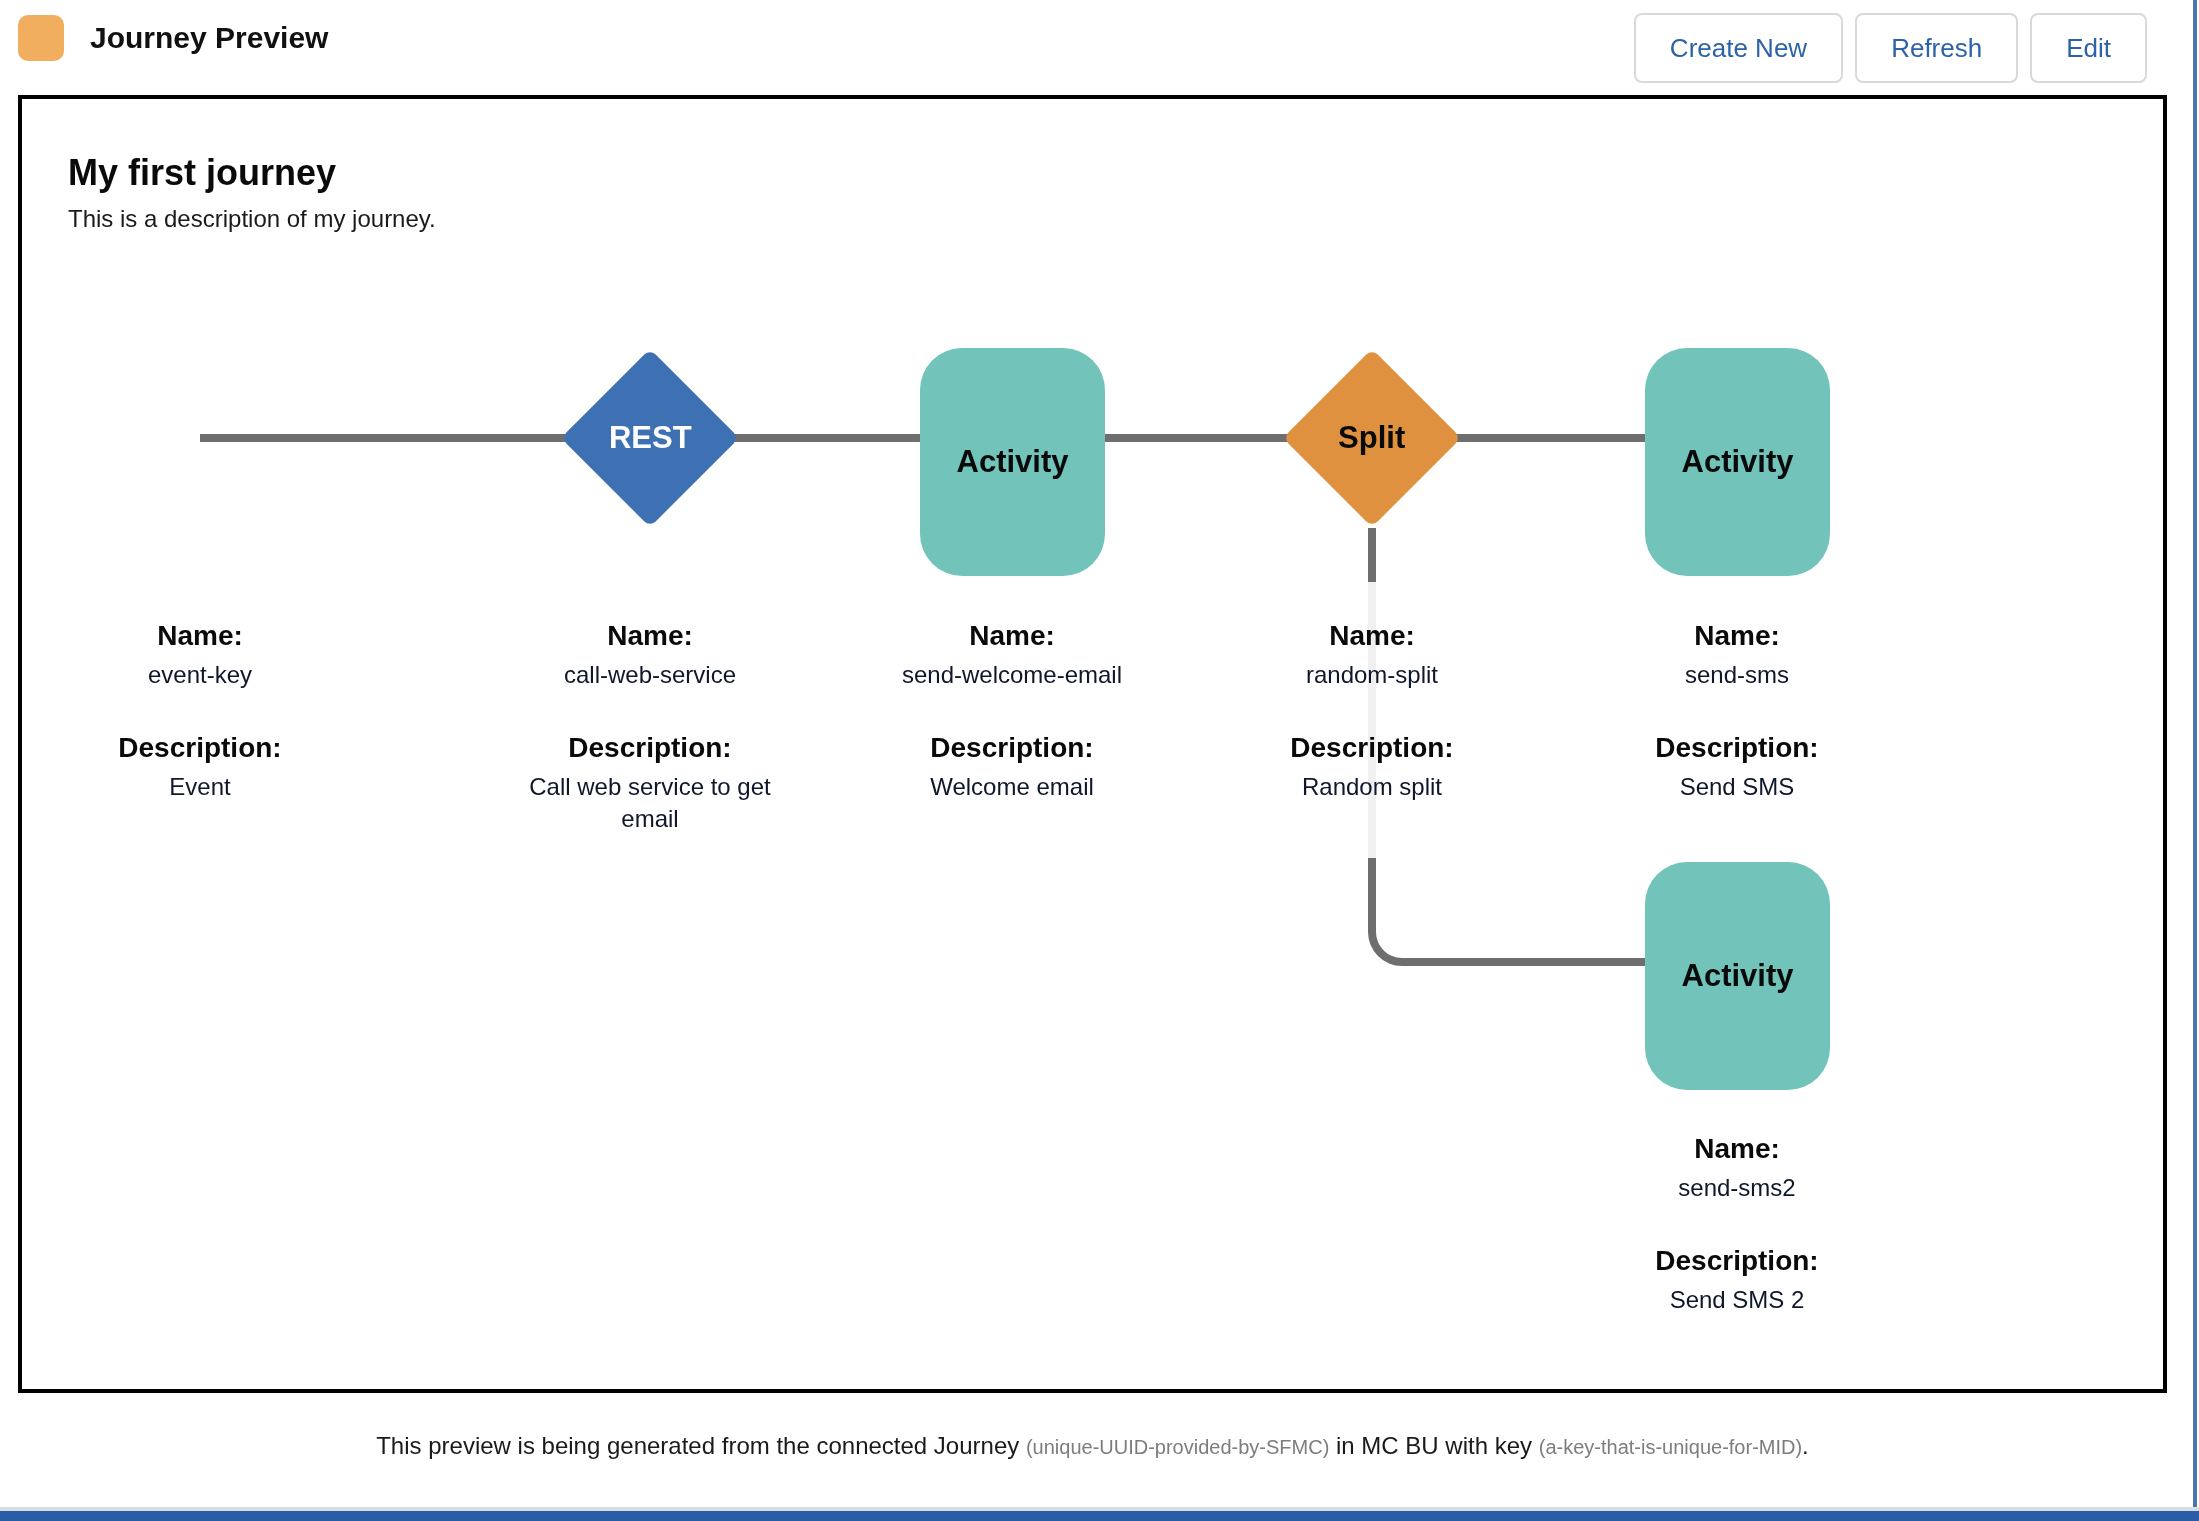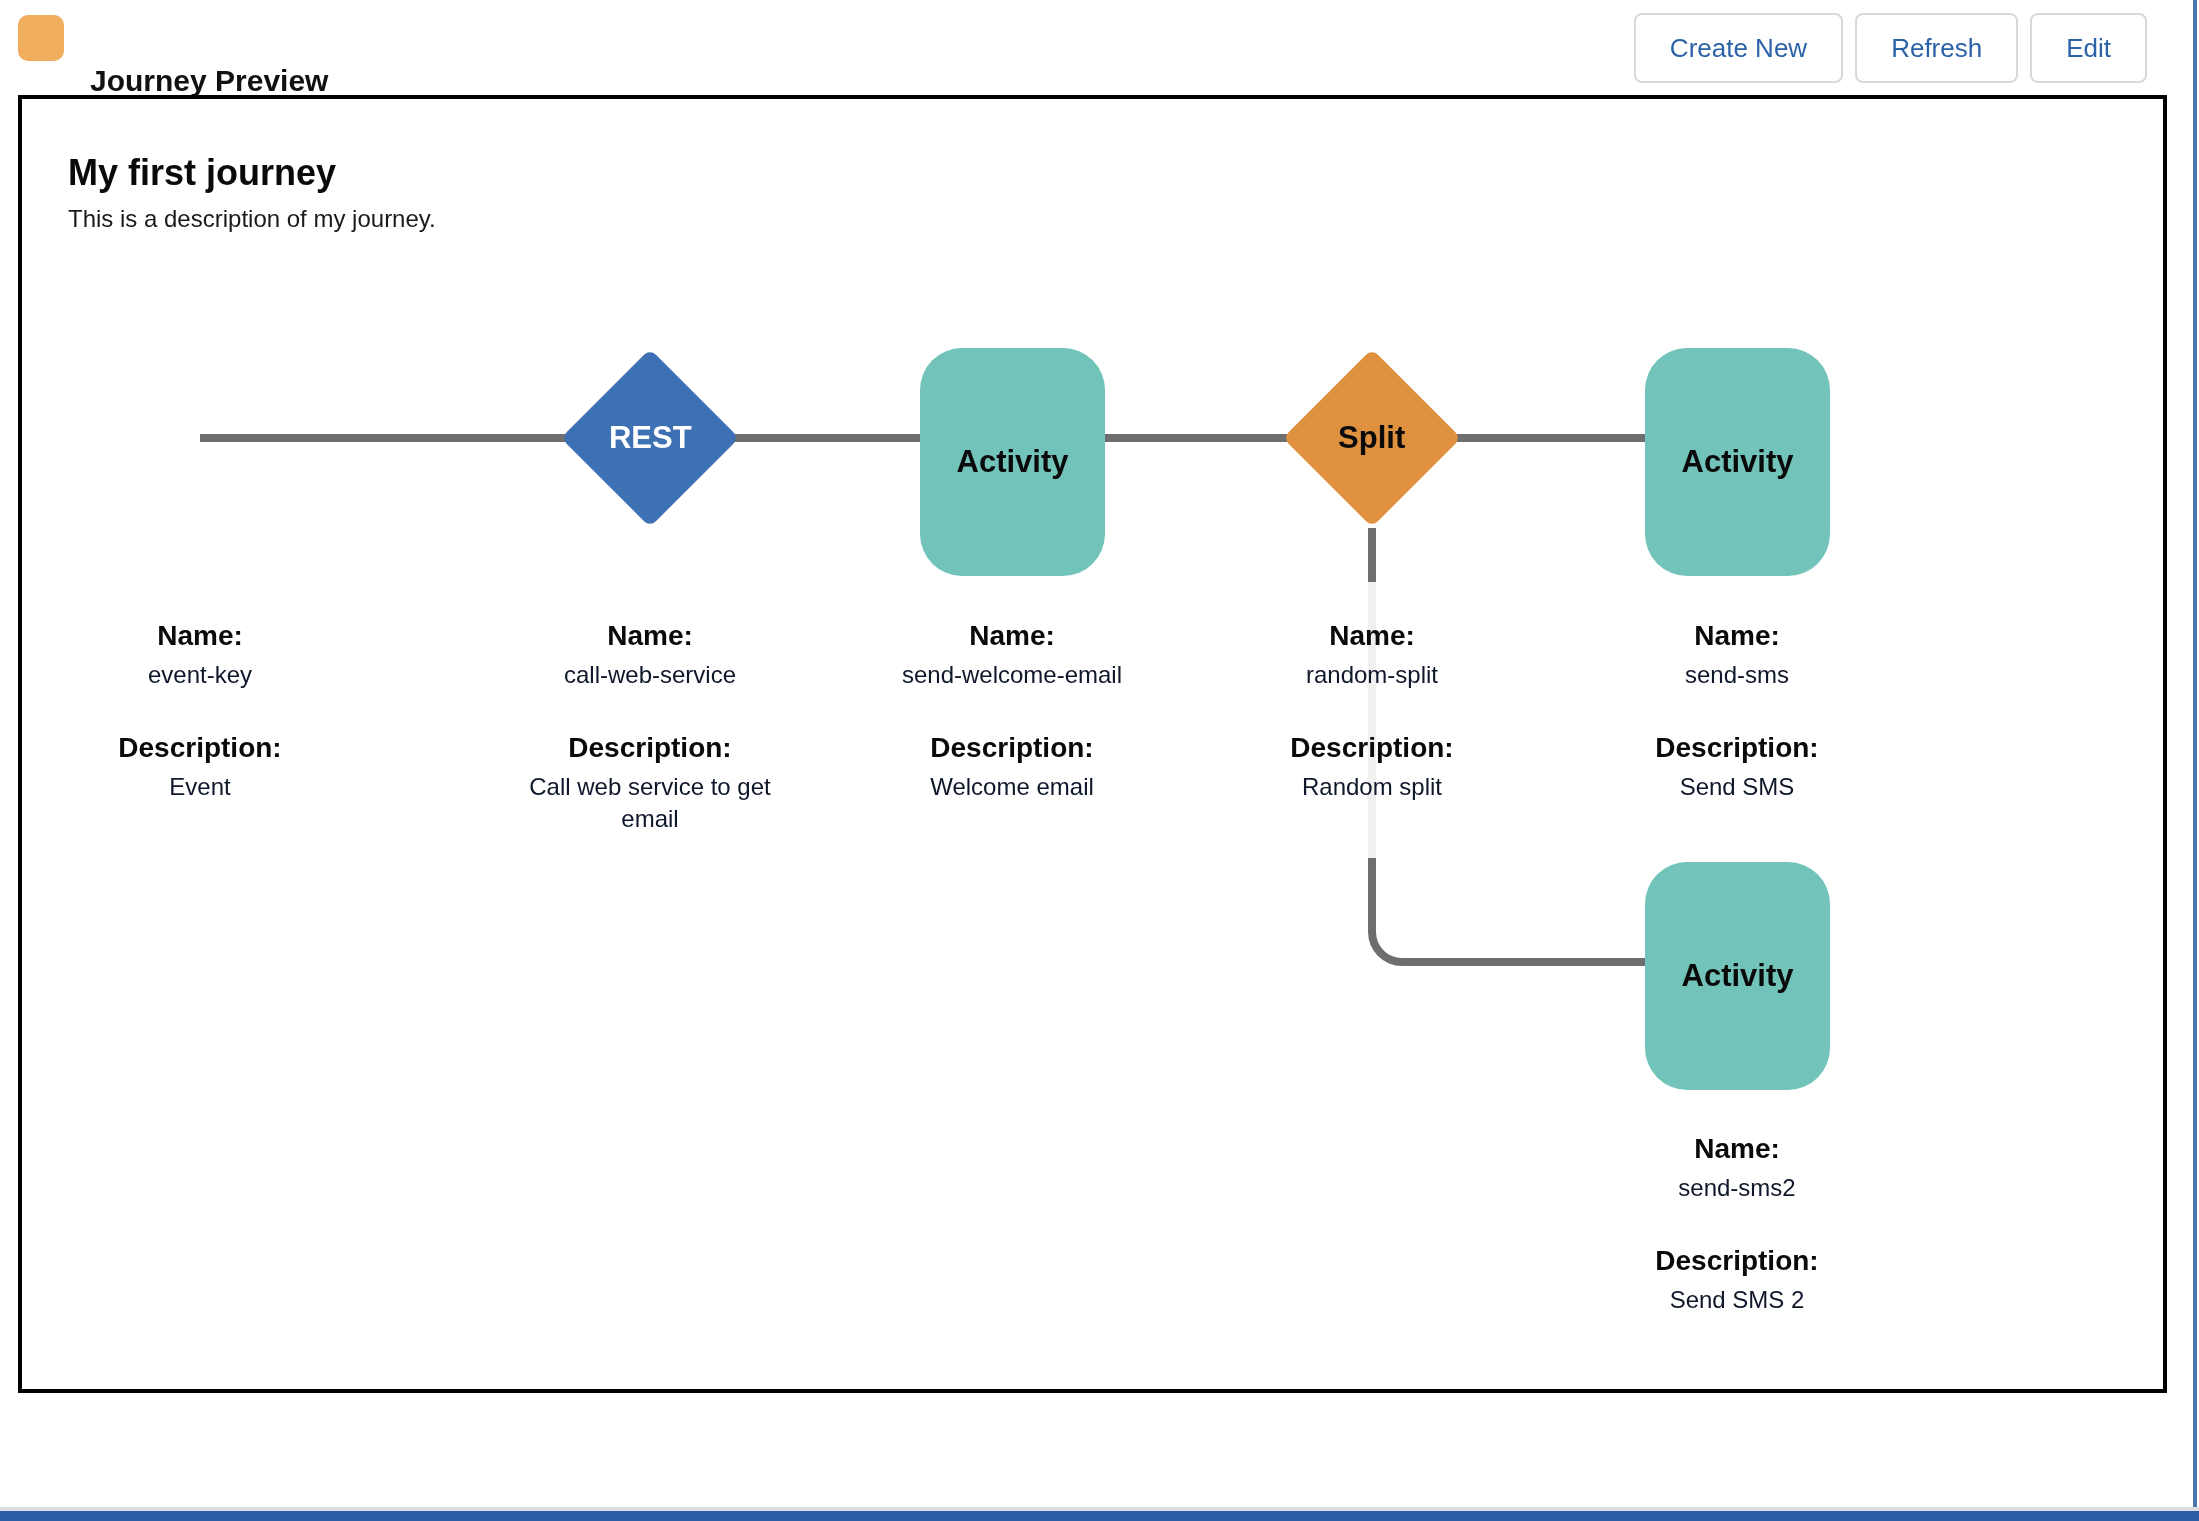--- a/index.html
+++ b/index.html
@@ -1,21 +1,21 @@
 <!DOCTYPE html>
 <html><head>
 <meta charset="utf-8">
 <style>
   html,body{margin:0;padding:0;background:#ffffff;}
   body{font-family:"Liberation Sans", sans-serif; color:#16161d;}
   .page{position:relative;width:2199px;height:1521px;background:#ffffff;overflow:hidden;}
 
   
   .app-icon{position:absolute;left:18px;top:15px;width:46px;height:46px;border-radius:10px;background:#f1ae5e;}
-  .app-title{position:absolute;left:90px;top:21px;font-size:30px;font-weight:bold;color:#111;margin-top:43px;}
+  .app-title{position:absolute;left:90px;top:21px;font-size:30px;font-weight:bold;color:#111;}
   .header-buttons{position:absolute;top:13px;right:52px;display:flex;gap:12px;}
   .btn{display:flex;align-items:center;justify-content:center;height:56px;padding:5px 34px;
        background:#fff;border:2px solid #d9d9d9;border-radius:8px;
        color:#2b62a8;font-size:26px;cursor:pointer;white-space:nowrap;}
 
   
   .canvas-box{position:absolute;left:18px;top:95px;width:2149px;height:1298px;
               border:4px solid #000;background:#fff;box-sizing:border-box;}
   .journey-title{position:absolute;left:68px;top:152px;font-size:36px;font-weight:bold;color:#0a0a0a;}
   .journey-subtitle{position:absolute;left:68px;top:205px;font-size:24px;color:#1a1a1a;}
@@ -137,18 +137,24 @@
     <div class="value">Send SMS</div>
   </div>
 
   <div class="meta meta-activity3">
     <div class="heading">Name:</div>
     <div class="value">send-sms2</div>
     <div class="heading desc-heading">Description:</div>
     <div class="value">Send SMS 2</div>
   </div>
 
+  <div class="footer-note">
+    <span>This preview is being generated from the connected Journey</span>
+    <span class="muted">(unique-UUID-provided-by-SFMC)</span>
+    <span>in MC BU with key</span>
+    <span class="muted">(a-key-that-is-unique-for-MID)</span><span>.</span>
+  </div>
 
   <div class="window-right-border"></div>
   <div class="window-bottom-hairline"></div>
   <div class="window-bottom-bar"></div>
 
 </div>
 
 </body></html>

